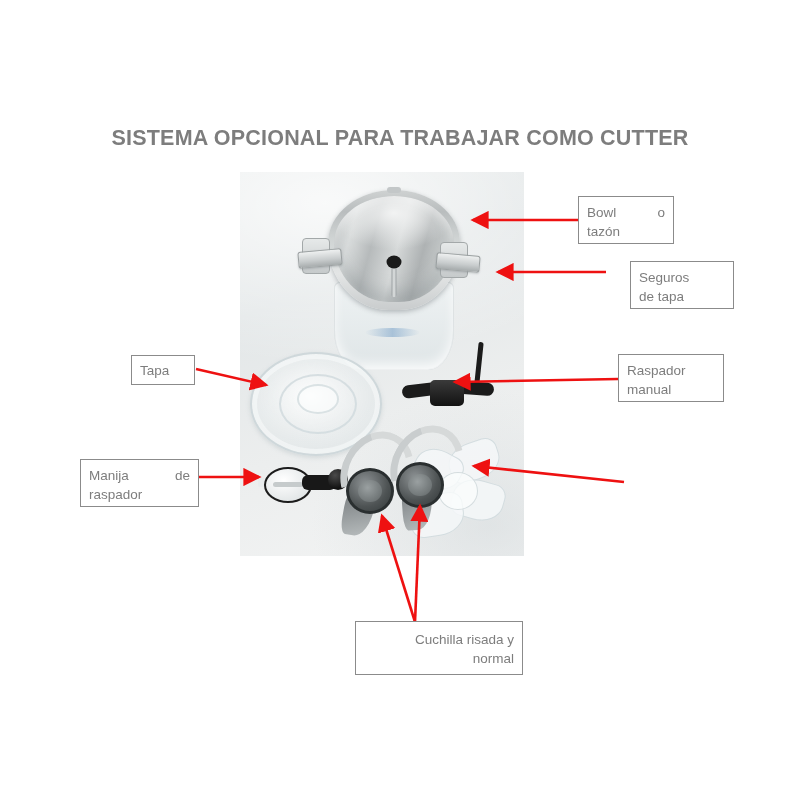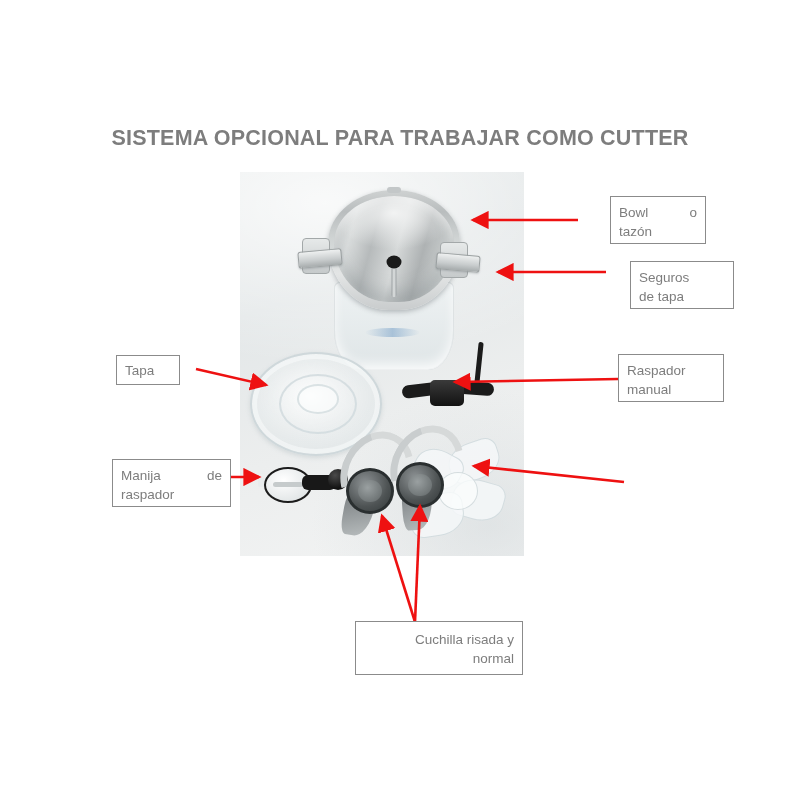--- a/index.html
+++ b/index.html
@@ -315,21 +315,21 @@
     position: absolute;
     box-sizing: border-box;
     border: 1px solid #8b8b8b;
     background: #ffffff;
     color: #7d7d7d;
     font-size: 13.5px;
     line-height: 19px;
     padding: 6px 8px;
     z-index: 5;
   }
-  .callout.just { text-align: justify; text-align-last: justify; margin-left: 32px; }
+  .callout.just { text-align: justify; text-align-last: justify; }
   .callout.center { text-align: right; }
 
   svg.arrows {
     position: absolute;
     left: 0; top: 0;
     width: 800px; height: 800px;
     z-index: 4;
     pointer-events: none;
   }
 </style>
@@ -420,21 +420,21 @@
     <span>Seguros</span><br>
     <span>de tapa</span>
   </div>
 
   <div class="callout" style="left:618px; top:354px; width:106px; height:48px;">
     <span>Raspador</span><br>
     <span>manual</span>
   </div>
 
 
-  <div class="callout" style="left:116px; top:355px; width:64px; height:30px; padding-top:5px;">
+  <div class="callout" style="left:131px; top:355px; width:64px; height:30px; padding-top:5px;">
     <span>Tapa</span>
   </div>
 
   <div class="callout just" style="left:80px; top:459px; width:119px; height:48px;">
     <span><span>Manija</span>&nbsp;&nbsp;&nbsp;&nbsp;&nbsp;&nbsp;&nbsp;&nbsp;<span>de</span></span><br>
     <span>raspador</span>
   </div>
 
   <div class="callout center" style="left:355px; top:621px; width:168px; height:54px; padding-top:8px;">
     <span>Cuchilla risada y</span><br>

